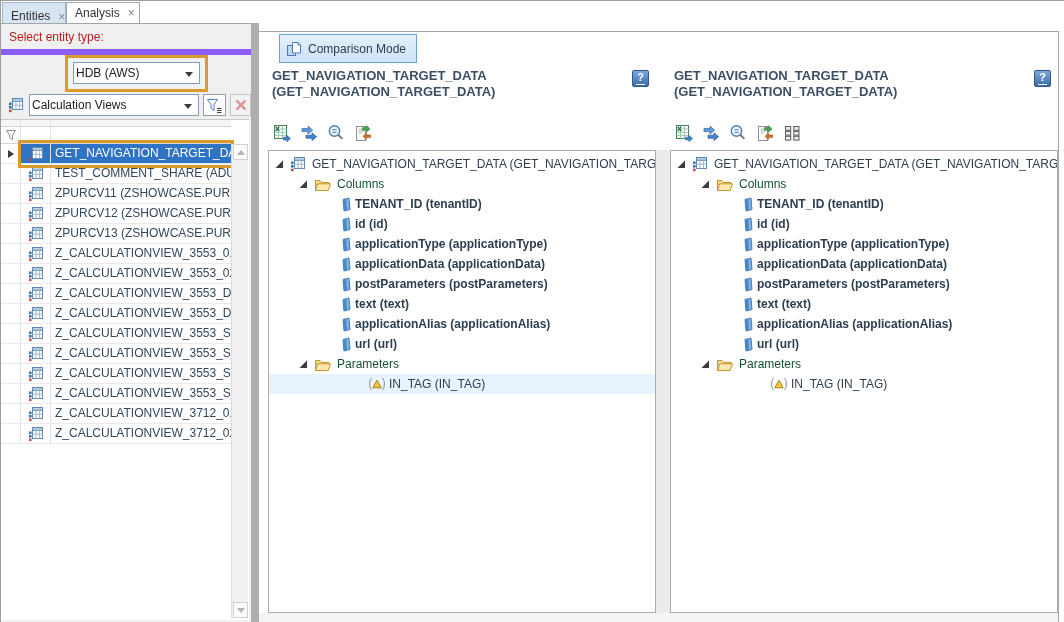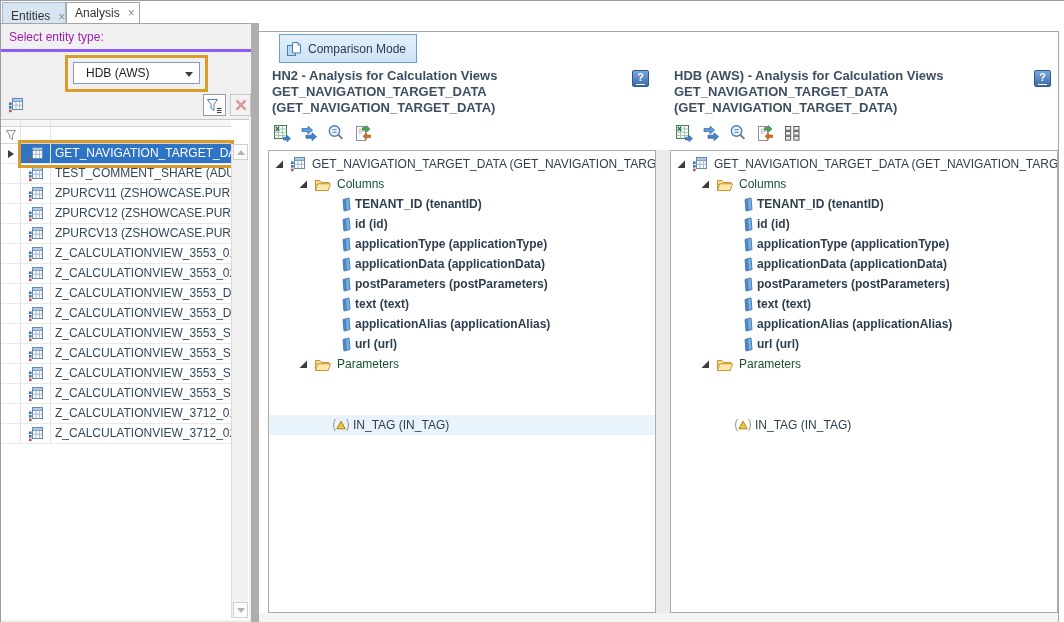--- a/index.html
+++ b/index.html
@@ -10,23 +10,23 @@
   
   .tabbar { position:absolute; left:0; top:0; width:1064px; height:22px; background:#fff; }
   .tab { position:absolute; top:1px; height:21px; display:flex; align-items:center; gap:8px; padding:0 8px; border:1px solid #a5a5a5; border-bottom:none; font-size:12px; color:#333; cursor:default; }
   .tab-entities { left:1px; width:64px; background:#d7e5f3; border-color:#a5b8cb;align-items:flex-end; }
   .tab-buildup { left:65px; width:74px; background:#fff; z-index:2; }
   .tab .tclose { color:#8a8a8a; font-size:12px; line-height:12px; }
   .win-close { position:absolute; right:8px; top:2px; width:16px; height:16px; color:#8a8a8a; font-size:14px; line-height:16px; text-align:center; cursor:default; }
 
   
   .sidebar { position:absolute; left:0; top:22px; width:250px; height:600px; background:#f0f0f0; border-top:1px solid #a5a5a5; }
-  .sb-header { padding:6px 0 5px 8px; color:#a21caf; border-bottom:3px solid #8b5cf6; }
+  .sb-header { padding:6px 0 5px 8px; color:#b91c1c; border-bottom:6px solid #8b5cf6; }
   .orange-box { position:absolute; left:64px; top:31px; width:143px; height:37px; border:3px solid #d99b2a; }
-  .dd { position:absolute; background:#fff; border:1px solid #7f9db9; height:22px; line-height:20px; padding-left:12px; color:#222; white-space:nowrap; overflow:hidden; }
+  .dd { position:absolute; background:#fff; border:1px solid #7f9db9; height:22px; line-height:20px; padding-left:2px; color:#222; white-space:nowrap; overflow:hidden; }
   .dd .darr { position:absolute; right:6px; top:9px; width:0; height:0; border-left:4px solid transparent; border-right:4px solid transparent; border-top:5px solid #3c3c3c; }
   .dd1 { left:72px; top:38px; width:127px; }
   .dd2 { left:28px; top:70px; width:170px; }
   .kind-icon { position:absolute; left:7px; top:73px; width:18px; height:18px; }
   .sq-btn { position:absolute; top:70px; height:22px; background:#fff; border:1px solid #9a9a9a; display:flex; align-items:center; justify-content:center; }
   .btn-funnel { left:202px; width:23px; }
   .btn-clear { left:229px; width:21px; background:#f2f2f2; border-color:#c6c6c6; }
 
   
   .grid { position:absolute; left:0; top:95px; width:248px; height:501px; background:#fff; border-top:1px solid #c8c8c8; }
@@ -68,21 +68,21 @@
   .ptoolbar .icon { width:20px; height:20px; display:flex; align-items:center; justify-content:center; cursor:default; }
   .treebox { position:absolute; left:0; top:84px; width:388px; height:463px; border:1px solid #ababab; background:#fff; overflow:hidden; padding-top:3px; }
   .trow { height:20px; display:flex; align-items:center; white-space:nowrap; overflow:hidden; color:#2e3e4e; cursor:default; }
   .trow .lbl { overflow:hidden; white-space:nowrap; }
   .trow .exp { width:9px; margin-right:6px; flex:none; display:flex; }
   .trow .nico { margin-right:6px; flex:none; display:flex; }
   .t-root { padding-left:6px; }
   .t-group { padding-left:30px; color:#14532d; }
   .t-item { padding-left:71px;font-weight:bold; }
   .t-item .nico { margin-right:3px; }
-  .t-pitem { padding-left:62px;margin-top:41px; }
+  .t-pitem { padding-left:98px; }
   .t-pitem .nico { margin-right:2px; }
   .trow.hl { background:#e8f3fb; }
 </style>
 </head>
 <body>
 
 <div class="root">
 
   <div class="tabbar">
     <div class="tab tab-entities">
@@ -108,20 +108,24 @@
     <span class="kind-icon icon-slot"><svg width="16" height="16" viewBox="0 0 16 16">
           <rect x="4.5" y="1.5" width="10" height="11" fill="#fff" stroke="#5f86ad"></rect>
           <rect x="4.5" y="1.5" width="10" height="2.8" fill="#b9d1e8" stroke="#5f86ad"></rect>
           <line x1="8" y1="4.3" x2="8" y2="12.5" stroke="#9fb8d0"></line>
           <line x1="11.4" y1="4.3" x2="11.4" y2="12.5" stroke="#9fb8d0"></line>
           <line x1="4.5" y1="8.2" x2="14.5" y2="8.2" stroke="#9fb8d0"></line>
           <rect x="1" y="5.5" width="2.6" height="2.6" fill="#3f6fb0"></rect>
           <rect x="1" y="9" width="2.6" height="2.6" fill="#3f6fb0"></rect>
           <rect x="1" y="12.6" width="2.6" height="2.6" fill="#c0504d"></rect>
         </svg></span>
+    <div class="dd dd2">
+      <span>Calculation Views</span>
+      <span class="darr"></span>
+    </div>
     <div class="sq-btn btn-funnel icon-slot">
         <svg width="17" height="17" viewBox="0 0 17 17">
           <path d="M1.5 2.5 h10 L8 7.5 v6 L5 11 V7.5 Z" fill="#fff" stroke="#4a7db8"></path>
           <path d="M11 11.5h4.5M11 13.5h4.5M11 15.5h4.5" stroke="#3c3c3c"></path>
         </svg>
       </div>
     <div class="sq-btn btn-clear icon-slot">
         <svg width="14" height="14" viewBox="0 0 14 14">
           <path d="M3.2 3.2 L10.8 10.8 M10.8 3.2 L3.2 10.8" stroke="#dc9898" stroke-width="2.6" stroke-linecap="round"></path>
         </svg>
@@ -410,21 +414,20 @@
               <path d="M12 1.5 v2.5 h2.5" fill="#dcebf8" stroke="#4a7db8"></path>
             </svg>
           </span>
         <span>Comparison Mode</span>
       </div>
       <div class="gapband"></div>
       <div class="bottomstrip"></div>
 
     <div class="panel p-left">
           <div class="panel-title">
-            <div>HN2 - Analysis for Calculation Views</div>
             <div>GET_NAVIGATION_TARGET_DATA</div>
             <div>(GET_NAVIGATION_TARGET_DATA)</div>
           </div>
           <div class="help">
             <span>?</span>
           </div>
           <div class="ptoolbar">
             <span class="icon">
               <svg width="19" height="19" viewBox="0 0 19 19">
                 <rect x="1.5" y="1.5" width="12" height="13" fill="#fff" stroke="#3f7a52"></rect>
@@ -585,21 +588,20 @@
                   <path d="M15.5 1 C18 4 18 10 15.5 13" stroke="#8a8a8a" fill="none"></path>
                   <polygon points="10,3.2 14.2,10.8 5.8,10.8" fill="#f3c342" stroke="#a98417"></polygon>
                 </svg>
               </span>
               <span class="lbl">IN_TAG (IN_TAG)</span>
             </div>
           </div>
         </div>
         <div class="panel p-right">
           <div class="panel-title">
-            <div>HDB (AWS) - Analysis for Calculation Views</div>
             <div>GET_NAVIGATION_TARGET_DATA</div>
             <div>(GET_NAVIGATION_TARGET_DATA)</div>
           </div>
           <div class="help">
             <span>?</span>
           </div>
           <div class="ptoolbar">
             <span class="icon">
               <svg width="19" height="19" viewBox="0 0 19 19">
                 <rect x="1.5" y="1.5" width="12" height="13" fill="#fff" stroke="#3f7a52"></rect>

